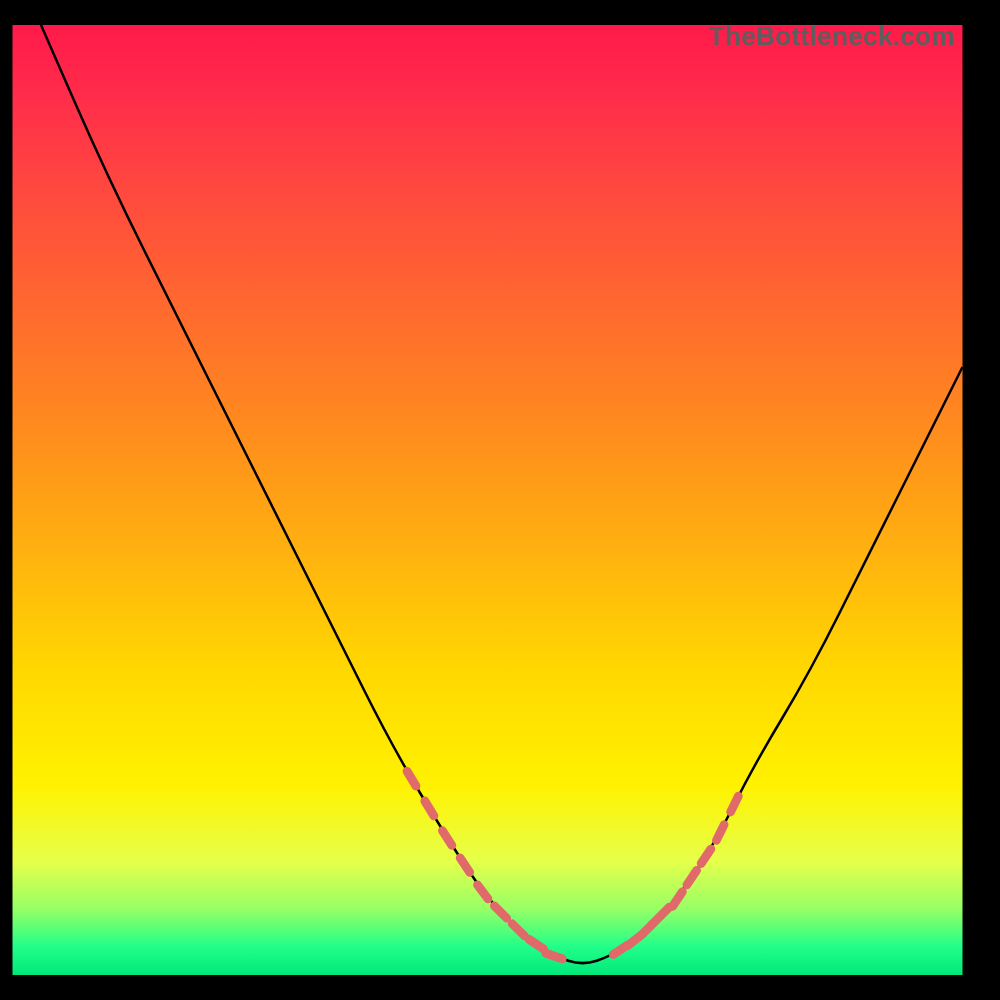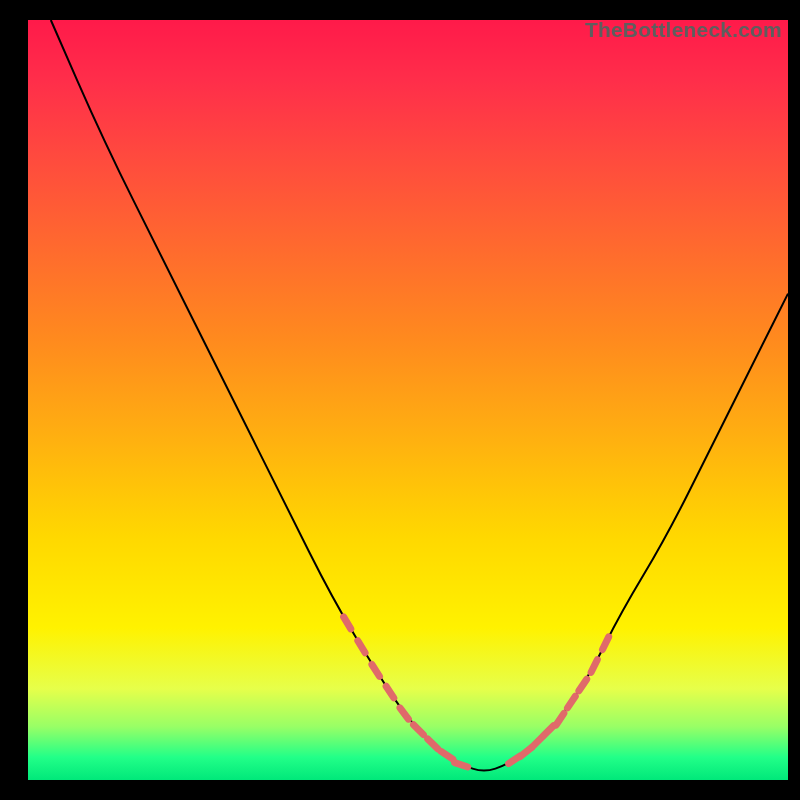--- a/index.html
+++ b/index.html
@@ -5,21 +5,21 @@
   * { margin: 0; padding: 0; box-sizing: border-box; }
   html, body { width: 800px; height: 800px; background: #000; overflow: hidden; }
   .frame {
     position: relative;
     width: 800px;
     height: 800px;
     background: #000;
   }
   .plot-area {
     position: absolute;
-    left: 28px;
+    left: 10px;
     top: 20px;
     width: 760px;
     height: 760px;
     background: linear-gradient(to bottom,
       #ff1a4a 0%,
       #ff2e4a 8%,
       #ff4a3e 18%,
       #ff6a2e 30%,
       #ff8a1e 42%,
       #ffb010 55%,

